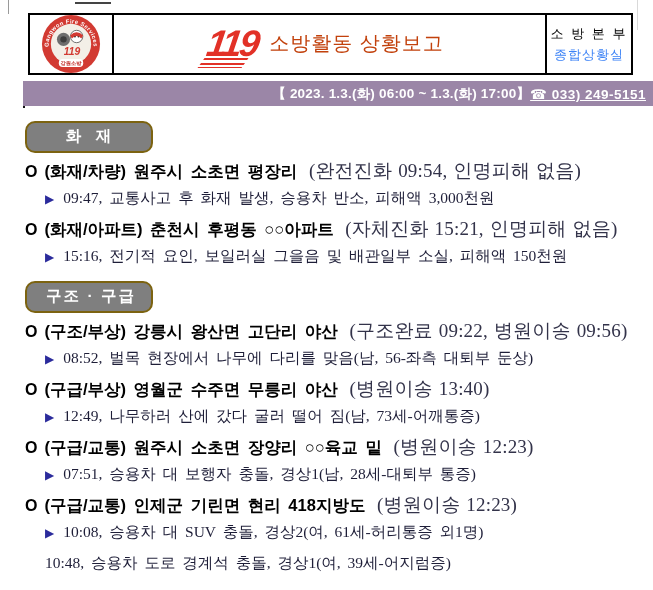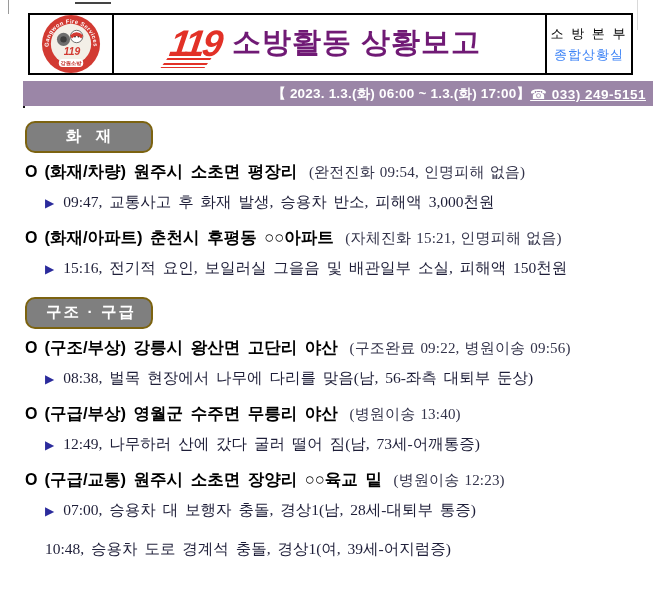--- a/index.html
+++ b/index.html
@@ -34,21 +34,21 @@
   .logo119 { position:relative; display:inline-block; margin-right:2px; }
   .logo119-text {
     display:inline-block; font-style:italic; font-weight:900; color:#e23127;
     font-size:37px; letter-spacing:-3px; transform:skewX(-8deg); line-height:1;
   }
   .speed-lines {
     position:absolute; left:-6px; bottom:-6px; width:44px; height:10px;
     background:repeating-linear-gradient(to bottom,#e23127 0 2px,transparent 2px 4.5px);
     transform:skewX(-35deg);
   }
-  .hdr-title { font-size:29px; font-weight:700; color:#701a75; letter-spacing:1px; white-space:nowrap; }
+  .hdr-title { font-size:20px; font-weight:400; color:#c2410c; letter-spacing:1px; white-space:nowrap; }
 
   
   .period-bar {
     position:absolute; left:23px; top:81px; width:633px; height:25px;
     background:#9b86a7; color:#fff; display:flex; align-items:center;
     justify-content:flex-end; padding:0 10px 0 6px; font-weight:bold; font-size:13.5px;
   }
   .period-text { white-space:nowrap; letter-spacing:0.2px; }
   .phone-text { white-space:nowrap; letter-spacing:0.5px;text-decoration:underline; }
 
@@ -62,24 +62,24 @@
   .sec-rescue .chip { margin-top:12px; letter-spacing:2px; }
   .item { margin-top:6px; }
   .sec-rescue .item + .item { }
   .item-head {
     line-height:24px; font-size:16.5px; font-weight:bold; color:#000;
     white-space:nowrap; word-spacing:3px;
   }
   .bullet { font-weight:bold; font-size:16px; margin-right:7px; }
   .head-note {
     font-family:"Liberation Serif","DejaVu Serif",serif; font-weight:normal;
-    font-size:15px; color:#33334a; letter-spacing:0.2px; word-spacing:1px; margin-left:4px;
+    font-size:19px; color:#33334a; letter-spacing:0.2px; word-spacing:1px; margin-left:4px;
   }
   .item-sub {
-    margin-top:2px; padding-left:20px; line-height:31px;
+    margin-top:2px; padding-left:20px; line-height:24px;
     font-family:"Liberation Serif","DejaVu Serif",serif;
     font-size:15.5px; color:#1e1e38; white-space:nowrap; word-spacing:3px;
   }
   .arrow { color:#2b2b9c; font-size:12px; margin-right:9px; font-family:"DejaVu Sans",sans-serif; }
 </style>
 </head>
 <body>
 
 <div class="page">
 
@@ -156,44 +156,53 @@
 
     <div class="sec-rescue">
       <div class="chip">구조 · 구급</div>
 
       <div class="item">
         <div class="item-head">
           <span class="bullet">O</span><span>(구조/부상) 강릉시 왕산면 고단리 야산</span>
           <span class="head-note">(구조완료 09:22, 병원이송 09:56)</span>
         </div>
         <div class="item-sub">
-          <span class="arrow">▶</span><span>08:38, 벌목 현장에서 나무에 다리를 맞음(남, 56-좌측 대퇴부 둔상)</span>
+          <span class="arrow">▶</span><span>08:52, 벌목 현장에서 나무에 다리를 맞음(남, 56-좌측 대퇴부 둔상)</span>
         </div>
       </div>
 
       <div class="item">
         <div class="item-head">
           <span class="bullet">O</span><span>(구급/부상) 영월군 수주면 무릉리 야산</span>
           <span class="head-note">(병원이송 13:40)</span>
         </div>
         <div class="item-sub">
           <span class="arrow">▶</span><span>12:49, 나무하러 산에 갔다 굴러 떨어 짐(남, 73세-어깨통증)</span>
         </div>
       </div>
 
       <div class="item">
         <div class="item-head">
           <span class="bullet">O</span><span>(구급/교통) 원주시 소초면 장양리 ○○육교 밑</span>
           <span class="head-note">(병원이송 12:23)</span>
         </div>
         <div class="item-sub">
-          <span class="arrow">▶</span><span>07:00, 승용차 대 보행자 충돌, 경상1(남, 28세-대퇴부 통증)</span>
-        </div>
-      </div>
-
+          <span class="arrow">▶</span><span>07:51, 승용차 대 보행자 충돌, 경상1(남, 28세-대퇴부 통증)</span>
+        </div>
+      </div>
+
+      <div class="item">
+        <div class="item-head">
+          <span class="bullet">O</span><span>(구급/교통) 인제군 기린면 현리 418지방도</span>
+          <span class="head-note">(병원이송 12:23)</span>
+        </div>
+        <div class="item-sub">
+          <span class="arrow">▶</span><span>10:08, 승용차 대 SUV 충돌, 경상2(여, 61세-허리통증 외1명)</span>
+        </div>
+      </div>
 
       <div class="item">
         <div class="item-sub">
           <span>10:48, 승용차 도로 경계석 충돌, 경상1(여, 39세-어지럼증)</span>
         </div>
       </div>
     </div>
 
   </div>
 </div>

